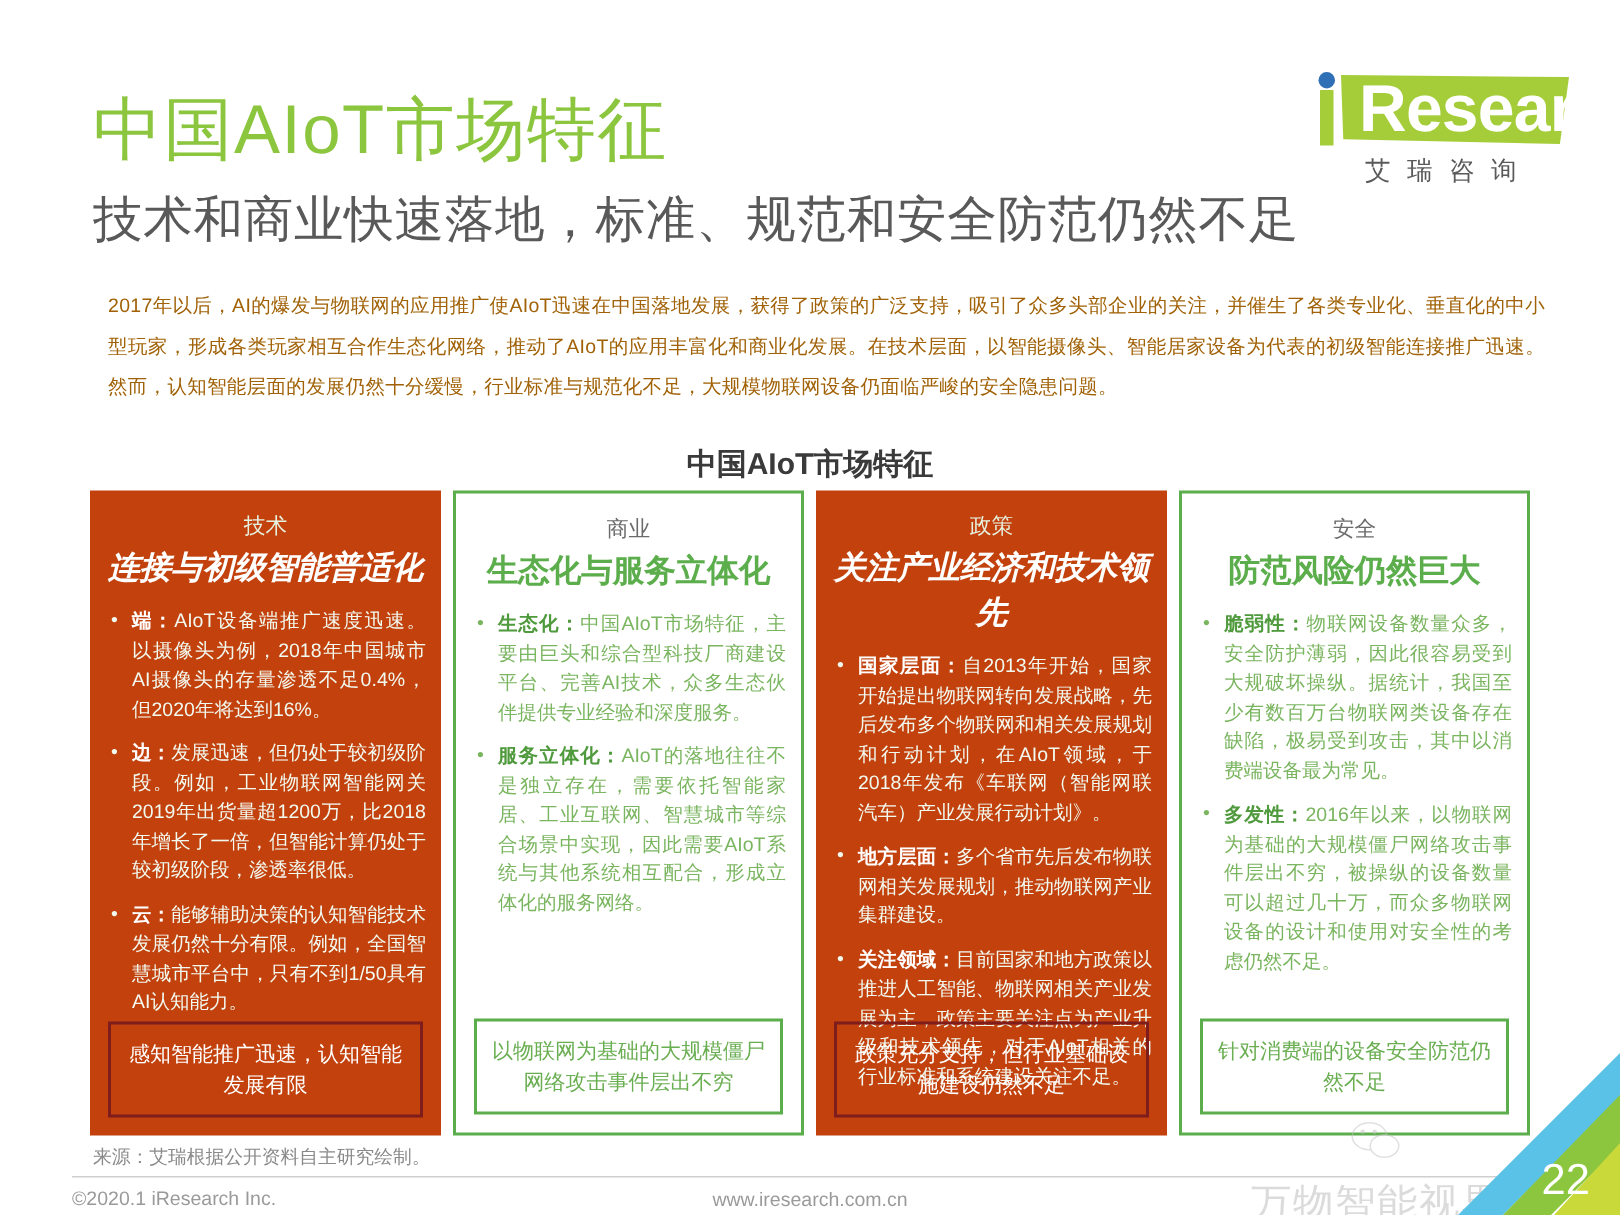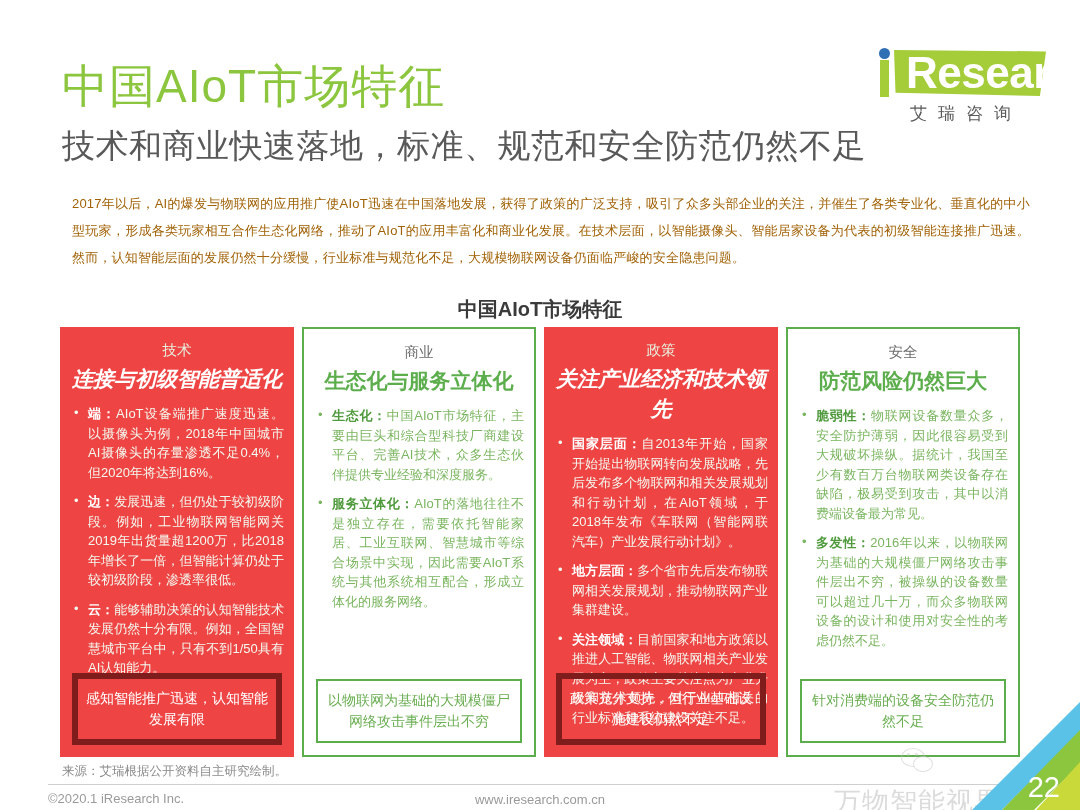--- a/index.html
+++ b/index.html
@@ -62,21 +62,21 @@
     text-align:center; font-size: 20px; font-weight: 700; color:#3a3a3a;
   }
 
   
   .cols {
     position:absolute; left: 60px; top: 327px;
     width: 960px; height: 430px;
     display: flex; gap: 8px;
   }
   .col { width: 238px; height: 430px; position: relative; padding: 8px 10px 10px 10px; }
-  .col.green { background:#ef4444; }
+  .col.green { background:#c2410c; }
   .col.white { background:#ffffff; border: 2px solid #5cae4c; }
 
   .col-cat { text-align:center; font-size: 14.5px; margin-top: 6px; margin-bottom: 4px; }
   .col.green .col-cat { color:#e6f2e0; }
   .col.white .col-cat { color:#6b6b6b; }
 
   .col-head { text-align:center; font-size: 21px; font-weight: 700; line-height: 30px; margin-bottom: 10px; }
   .col.green .col-head { color:#ffffff;font-style:italic; }
   .col.white .col-head { color:#5cae4c; }
 
@@ -94,21 +94,21 @@
   .col.white ul.bullets li::before { color:#7ab55f; }
   .b-lead { font-weight: 700; }
   .col.white .b-lead { color:#4f9a3c; }
   .col.green .b-lead { color:#ffffff; }
 
   .col-foot {
     position:absolute; left: 12px; right: 12px; bottom: 12px;
     padding: 9px 6px; text-align:center;
     font-size: 14px; line-height: 21px; font-weight: 400;
   }
-  .col.green .col-foot { border: 6px solid #7f1d1d; color:#ffffff; }
+  .col.green .col-foot { border: 2px solid #7f1d1d; color:#ffffff; }
   .col.white .col-foot { border: 2px solid #5cae4c; color:#6aae52; }
 
   
   .source {
     position:absolute; left: 62px; top: 763px;
     font-size: 12.5px; color:#8a8a8a;
   }
   .foot-rule {
     position:absolute; left: 48px; top: 784px; width: 985px; height:1px; background:#cfcfcf;
   }

